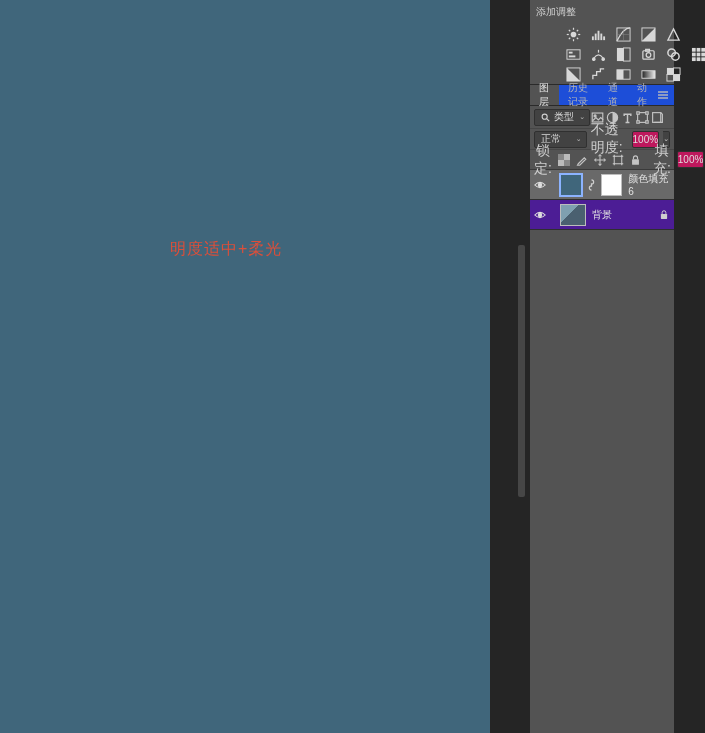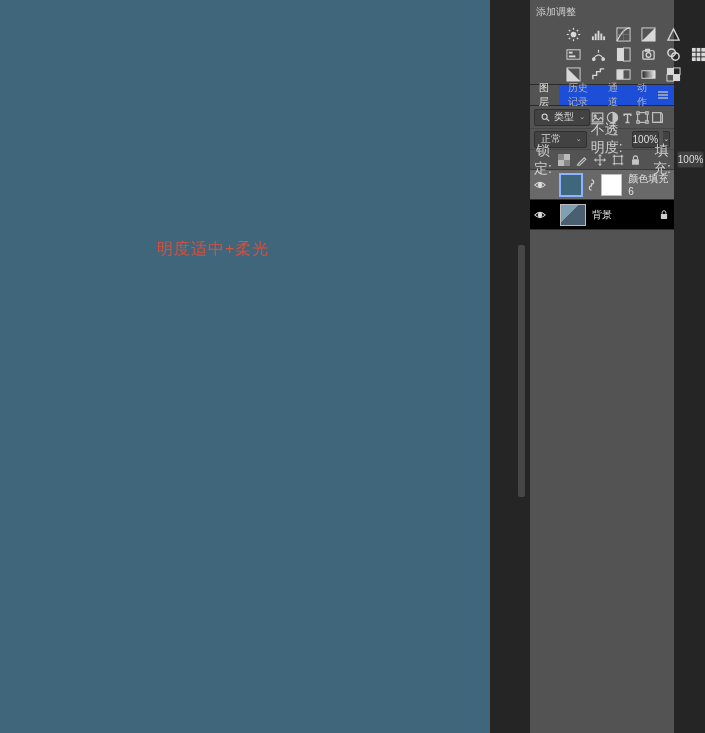--- a/index.html
+++ b/index.html
@@ -2,21 +2,21 @@
 <html><head>
 <meta charset="utf-8">
 <style>
   * { margin: 0; padding: 0; box-sizing: border-box; font-family: "Microsoft YaHei", Arial, sans-serif; }
   body { width: 705px; height: 733px; background: #252525; overflow: hidden; }
   .workspace {
     position: absolute; left: 0; top: 0; width: 490px; height: 733px;
     background: #40667b;
   }
   .overlay-text {
-    position: absolute; left: 157px; top: 239px;
+    position: absolute; left: 170px; top: 239px;
     color: #dc4f3a; font-size: 16px; font-weight: 500; letter-spacing: 1px;
   }
   .canvas-scroll {
     position: absolute; left: 518px; top: 245px; width: 7px; height: 252px;
     background: #464646; border-radius: 2px;
   }
   .right-col {
     position: absolute; left: 530px; top: 0; width: 144px; height: 733px;
     background: #535353; color: #c8c8c8; font-size: 10px;
   }
@@ -43,34 +43,34 @@
   }
   .dd-sm { width: 56px; }
   .dd .caret { margin-left: auto; font-size: 7px; opacity: .8; }
   .filter-ico { width: 15px; height: 15px; display: inline-flex; align-items: center; justify-content: center; color: #bdbdbd; }
   .row2 {
     display: flex; align-items: center; height: 21px; padding: 0 4px; gap: 4px;
     border-top: 1px solid #464646;
   }
   .label-sm { font-size: 14px; color: #cfcfcf; }
   .val-box {
-    height: 17px; background: #404040; border: 1px solid #303030; color: #dedede;
+    height: 17px; background: #be185d; border: 1px solid #303030; color: #dedede;
     font-size: 10px; display: inline-flex; align-items: center; justify-content: center;
     width: 30px; border-radius: 2px;
   }
   .caret-btn { width: 10px; height: 17px; background: #424242; border: 1px solid #303030; border-left: none; border-radius: 0 2px 2px 0; display: inline-flex; align-items: center; justify-content: center; font-size: 7px; color: #ccc; }
   .lock-row {
     display: flex; align-items: center; height: 21px; padding: 0 4px; gap: 6px;
     border-top: 1px solid #464646; border-bottom: 1px solid #3a3a3a; text-align: center;
   }
   .lock-spacer { flex: 1; }
   .layers-area { background: #535353; }
   .layer {
     display: flex; align-items: center; height: 30px;
-    background: #000000; border-bottom: 1px solid #2f2f2f;
+    background: #4c1d95; border-bottom: 1px solid #2f2f2f;
     padding: 0 4px; gap: 6px;
   }
   .layer.selected { background: #696969; }
   .eye { width: 12px; height: 12px; display: inline-flex; align-items: center; justify-content: center; color: #d9d9d9; cursor: pointer; }
   .layer .gap1 { width: 2px; }
   .thumb {
     width: 26px; height: 22px; border: 1px solid #bdbdbd; background: #40667b;
   }
   .thumb.sel { outline: 2px solid #8cb3ff; outline-offset: -1px; }
   .thumb.img { background: linear-gradient(135deg,#7fa0b0 0 40%, #4a6070 40% 100%); }

